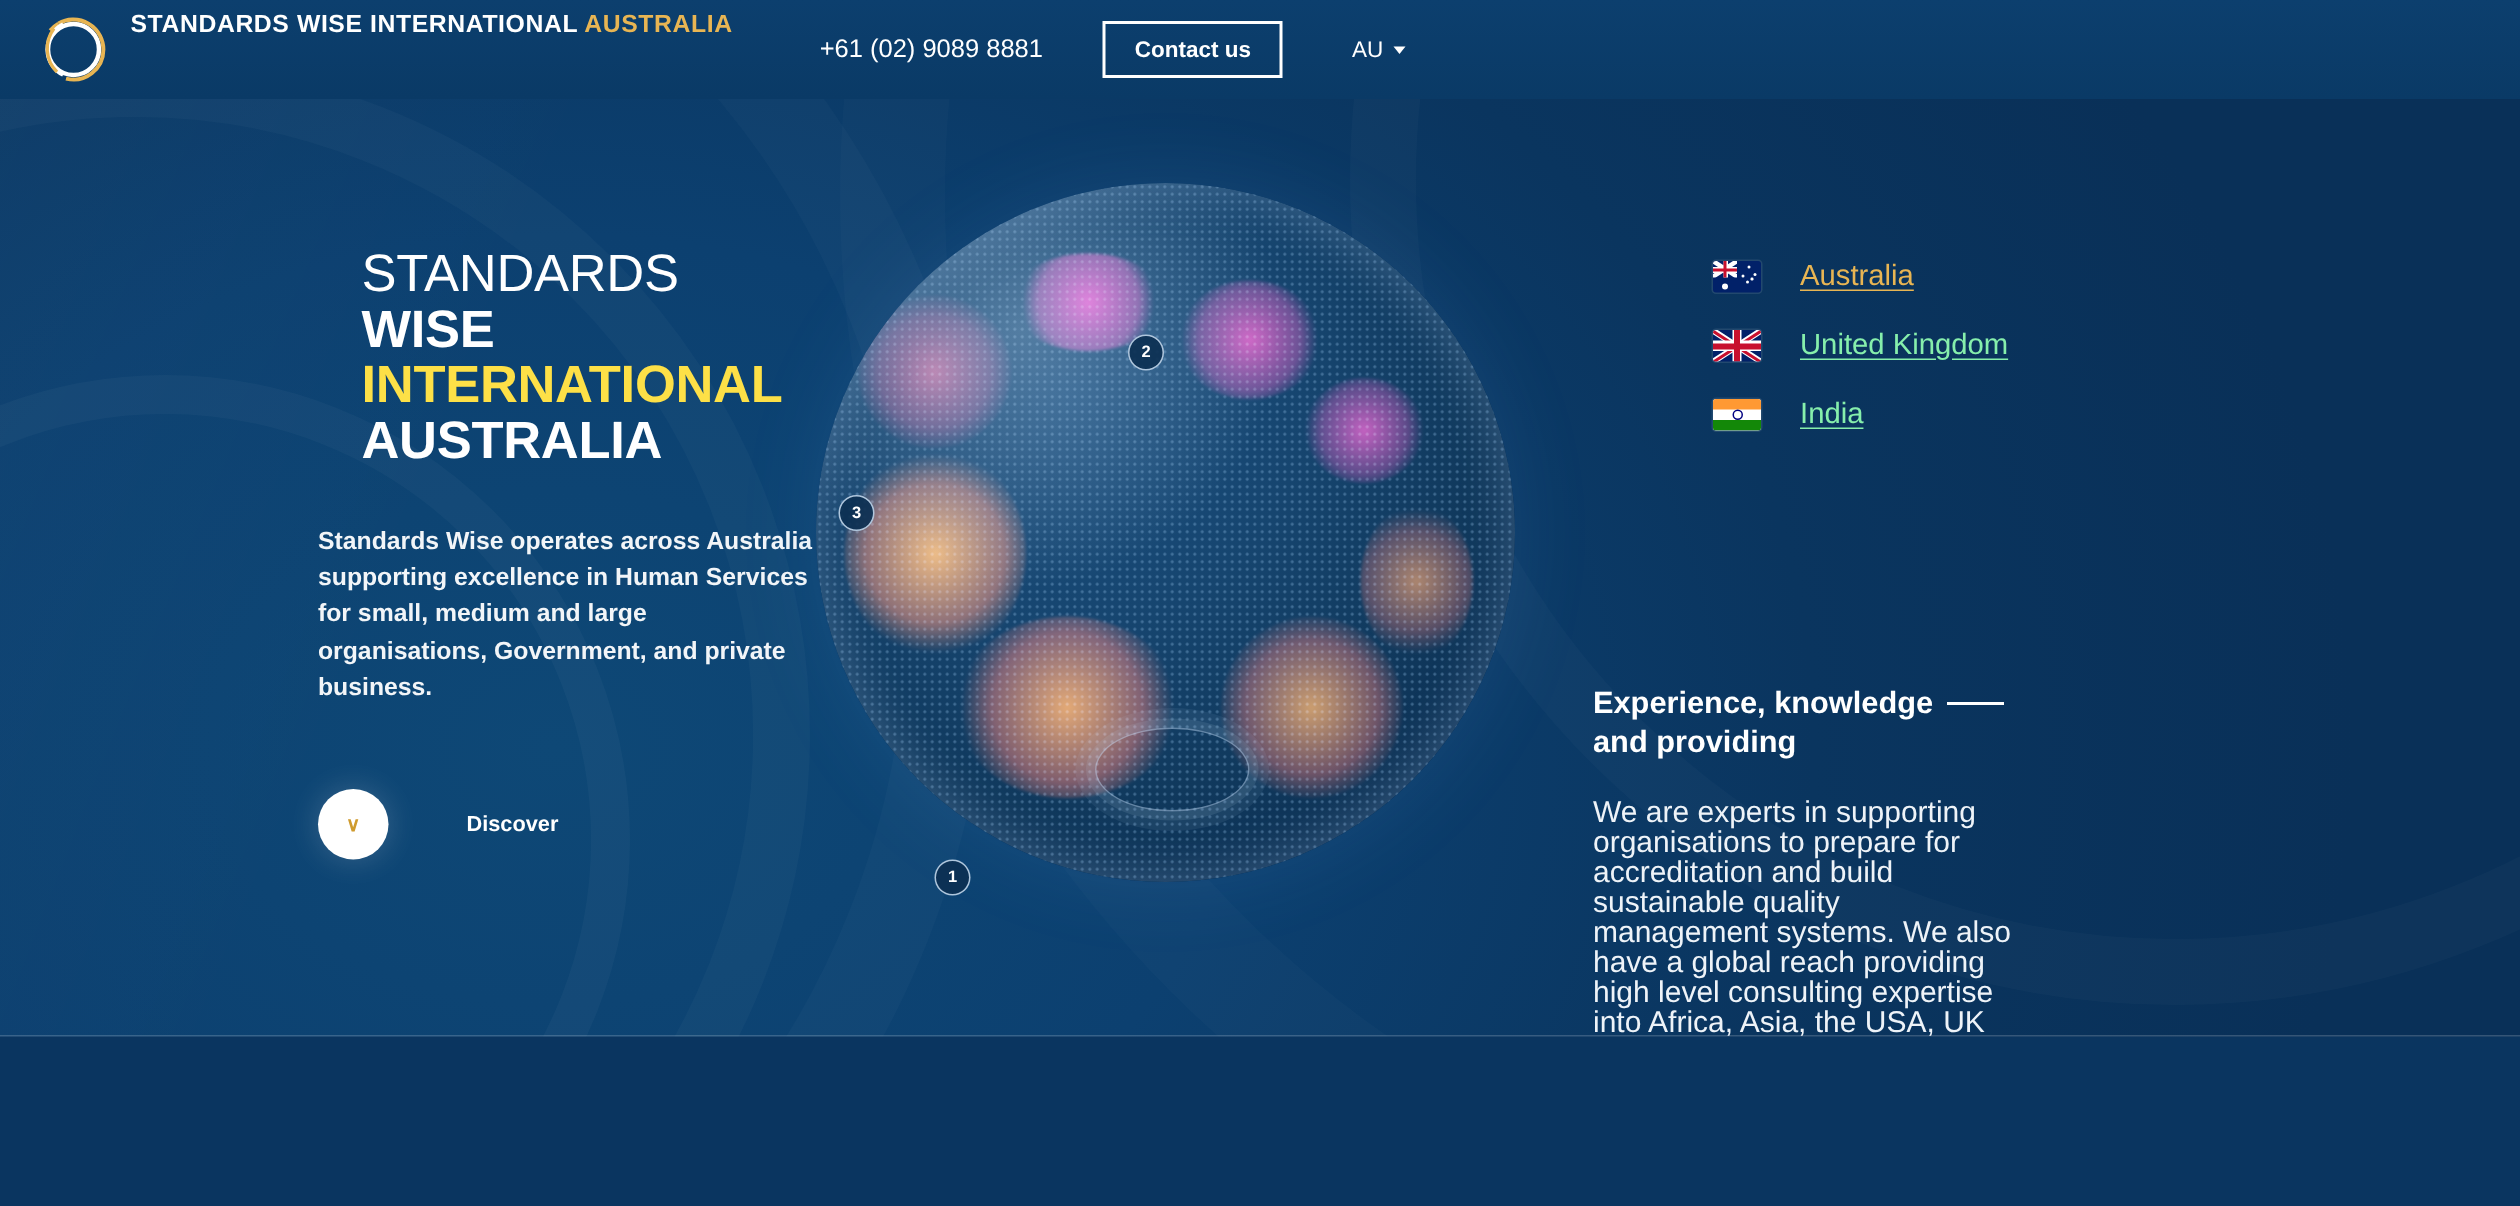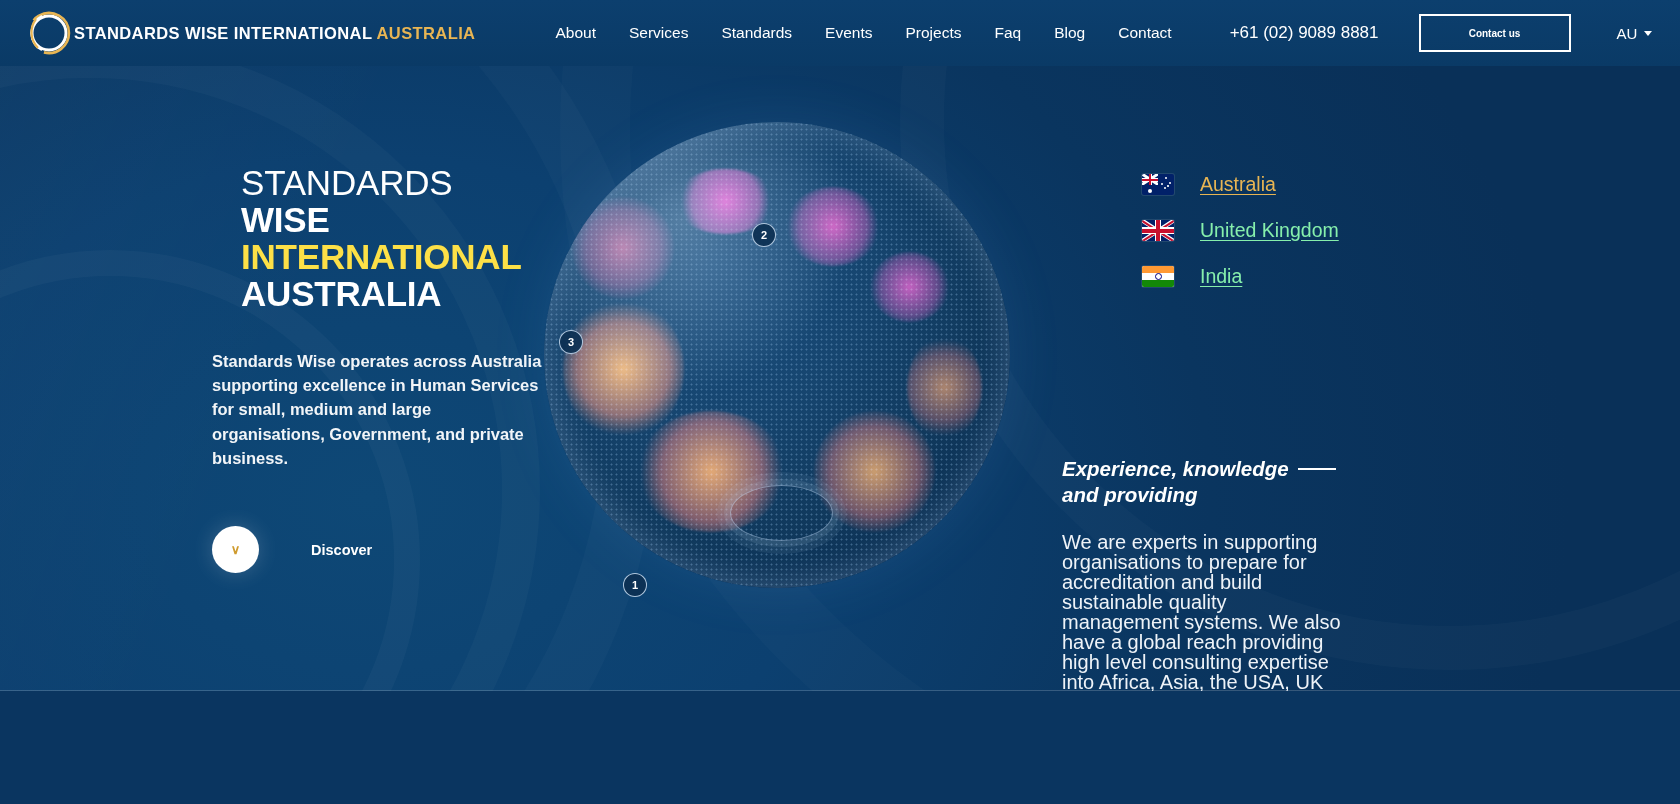--- a/index.html
+++ b/index.html
@@ -27,33 +27,33 @@
   .sheen{ position:absolute; width:1500px; height:900px; left:-280px; top:-120px;
      background:linear-gradient(118deg, rgba(255,255,255,.035) 0%, rgba(255,255,255,0) 42%);
      transform:rotate(-6deg); }
 
   
   header{
     position:absolute; top:0; left:0; right:0; height:66px; z-index:30;
     background:linear-gradient(180deg,#0c3f6e 0%,#0a3a66 100%);
     display:flex; align-items:center;
   }
-  .logo{ display:flex; align-items:center; margin-left:22px; }
+  .logo{ display:flex; gap:13px; margin-left:22px; }
   .logo-mark{ width:52px; height:52px; position:relative; flex:0 0 52px; }
   .logo-text{ font-size:16.5px; font-weight:bold; letter-spacing:.4px; white-space:nowrap; }
   .logo-text .au{ color:#e8b553; }
 
   nav.main-nav{ display:flex; align-items:center; gap:33px; margin-left:80px; }
   nav.main-nav a{ color:#fff; text-decoration:none; font-size:15.5px; white-space:nowrap; }
 
   .phone{ margin-left:58px; font-size:17px; font-weight:normal; white-space:nowrap; }
   .contact-btn{
-    margin-left:40px; width:152px; height:38px; border:2px solid #ffffff;
+    margin-left:40px; width:120px; height:38px; border:2px solid #ffffff;
     display:flex; align-items:center; justify-content:center;
-    font-size:10px; font-weight:bold; color:#fff; background:transparent; cursor:pointer;
+    font-size:15px; font-weight:bold; color:#fff; background:transparent; cursor:pointer;
     font-family:"Liberation Sans", sans-serif;
   }
   .lang{ margin-left:46px; display:flex; align-items:center; gap:7px; font-size:15px; }
   .caret{ width:0;height:0;border-left:4.5px solid transparent;border-right:4.5px solid transparent;border-top:5.5px solid #ffffff; display:inline-block; }
 
   
   .hero{ position:absolute; top:66px; left:0; right:0; bottom:0; z-index:10; }
 
   .hero-left{ position:absolute; left:212px; top:98px; width:330px; }
   h1.hero-title{ font-size:35px; line-height:37px; font-weight:300; letter-spacing:-.2px;margin-left:29px; }
@@ -151,21 +151,21 @@
   .f-uk .cr-v{ left:calc(50% - 2px); top:0; width:4px; height:100%; background:#C8102E; }
 
   .f-in{ background:#fff; }
   .f-in .band-top{ position:absolute; left:0; top:0; width:100%; height:33.3%; background:#FF9933; }
   .f-in .band-bot{ position:absolute; left:0; bottom:0; width:100%; height:33.3%; background:#138808; }
   .f-in .chakra{ position:absolute; left:50%; top:50%; width:7px;height:7px; margin:-3.5px 0 0 -3.5px;
      border:1px solid #000080; border-radius:50%; }
 
   
   .exp{ position:absolute; left:1062px; top:390px; width:285px; }
-  .exp-head{ display:flex; align-items:flex-start;font-style:italic; }
+  .exp-head{ display:flex; align-items:flex-start; }
   .exp-title{ font-size:20.5px; line-height:26px; font-weight:bold; width:230px; }
   .exp-rule{ width:38px; height:1.5px; background:#ffffff; margin-top:12px; margin-left:6px; }
   .exp-body{ margin-top:24px; font-size:20px; line-height:20px; color:#eef3f8; }
 
   
   .drag{ position:absolute; left:757px; top:633px; width:72px; height:52px; z-index:20; }
 
   
   .divider{ position:absolute; left:0; right:0; top:690px; height:1px; background:rgba(255,255,255,.18); z-index:12; }
   .footer-strip{ position:absolute; left:0; right:0; top:691px; bottom:0; background:#0a3560; z-index:11; }
@@ -190,30 +190,20 @@
         <circle cx="27" cy="26" r="17" fill="none" stroke="#ffffff" stroke-width="3"></circle>
         <path d="M27 6 A20 20 0 1 1 26.9 6" fill="none" stroke="#e8b553" stroke-width="2.6" stroke-dasharray="78 40" transform="rotate(-30 27 26)"></path>
         <path d="M20 9 A19 19 0 0 0 20 43" fill="none" stroke="#ffffff" stroke-width="2.4"></path>
         <path d="M14 12 A22 22 0 0 0 16 41" fill="none" stroke="#e8b553" stroke-width="2.2"></path>
       </svg>
     </span>
     <span class="logo-text"><span>STANDARDS WISE INTERNATIONAL</span>
       <span class="au">AUSTRALIA</span></span>
   </div>
 
-  <nav class="main-nav">
-    <a href="#">About</a>
-    <a href="#">Services</a>
-    <a href="#">Standards</a>
-    <a href="#">Events</a>
-    <a href="#">Projects</a>
-    <a href="#">Faq</a>
-    <a href="#">Blog</a>
-    <a href="#">Contact</a>
-  </nav>
 
   <div class="phone">+61 (02) 9089 8881</div>
 
   <button class="contact-btn">Contact us</button>
 
   <div class="lang">
     <span>AU</span>
     <span class="caret"></span>
   </div>
 </header>

